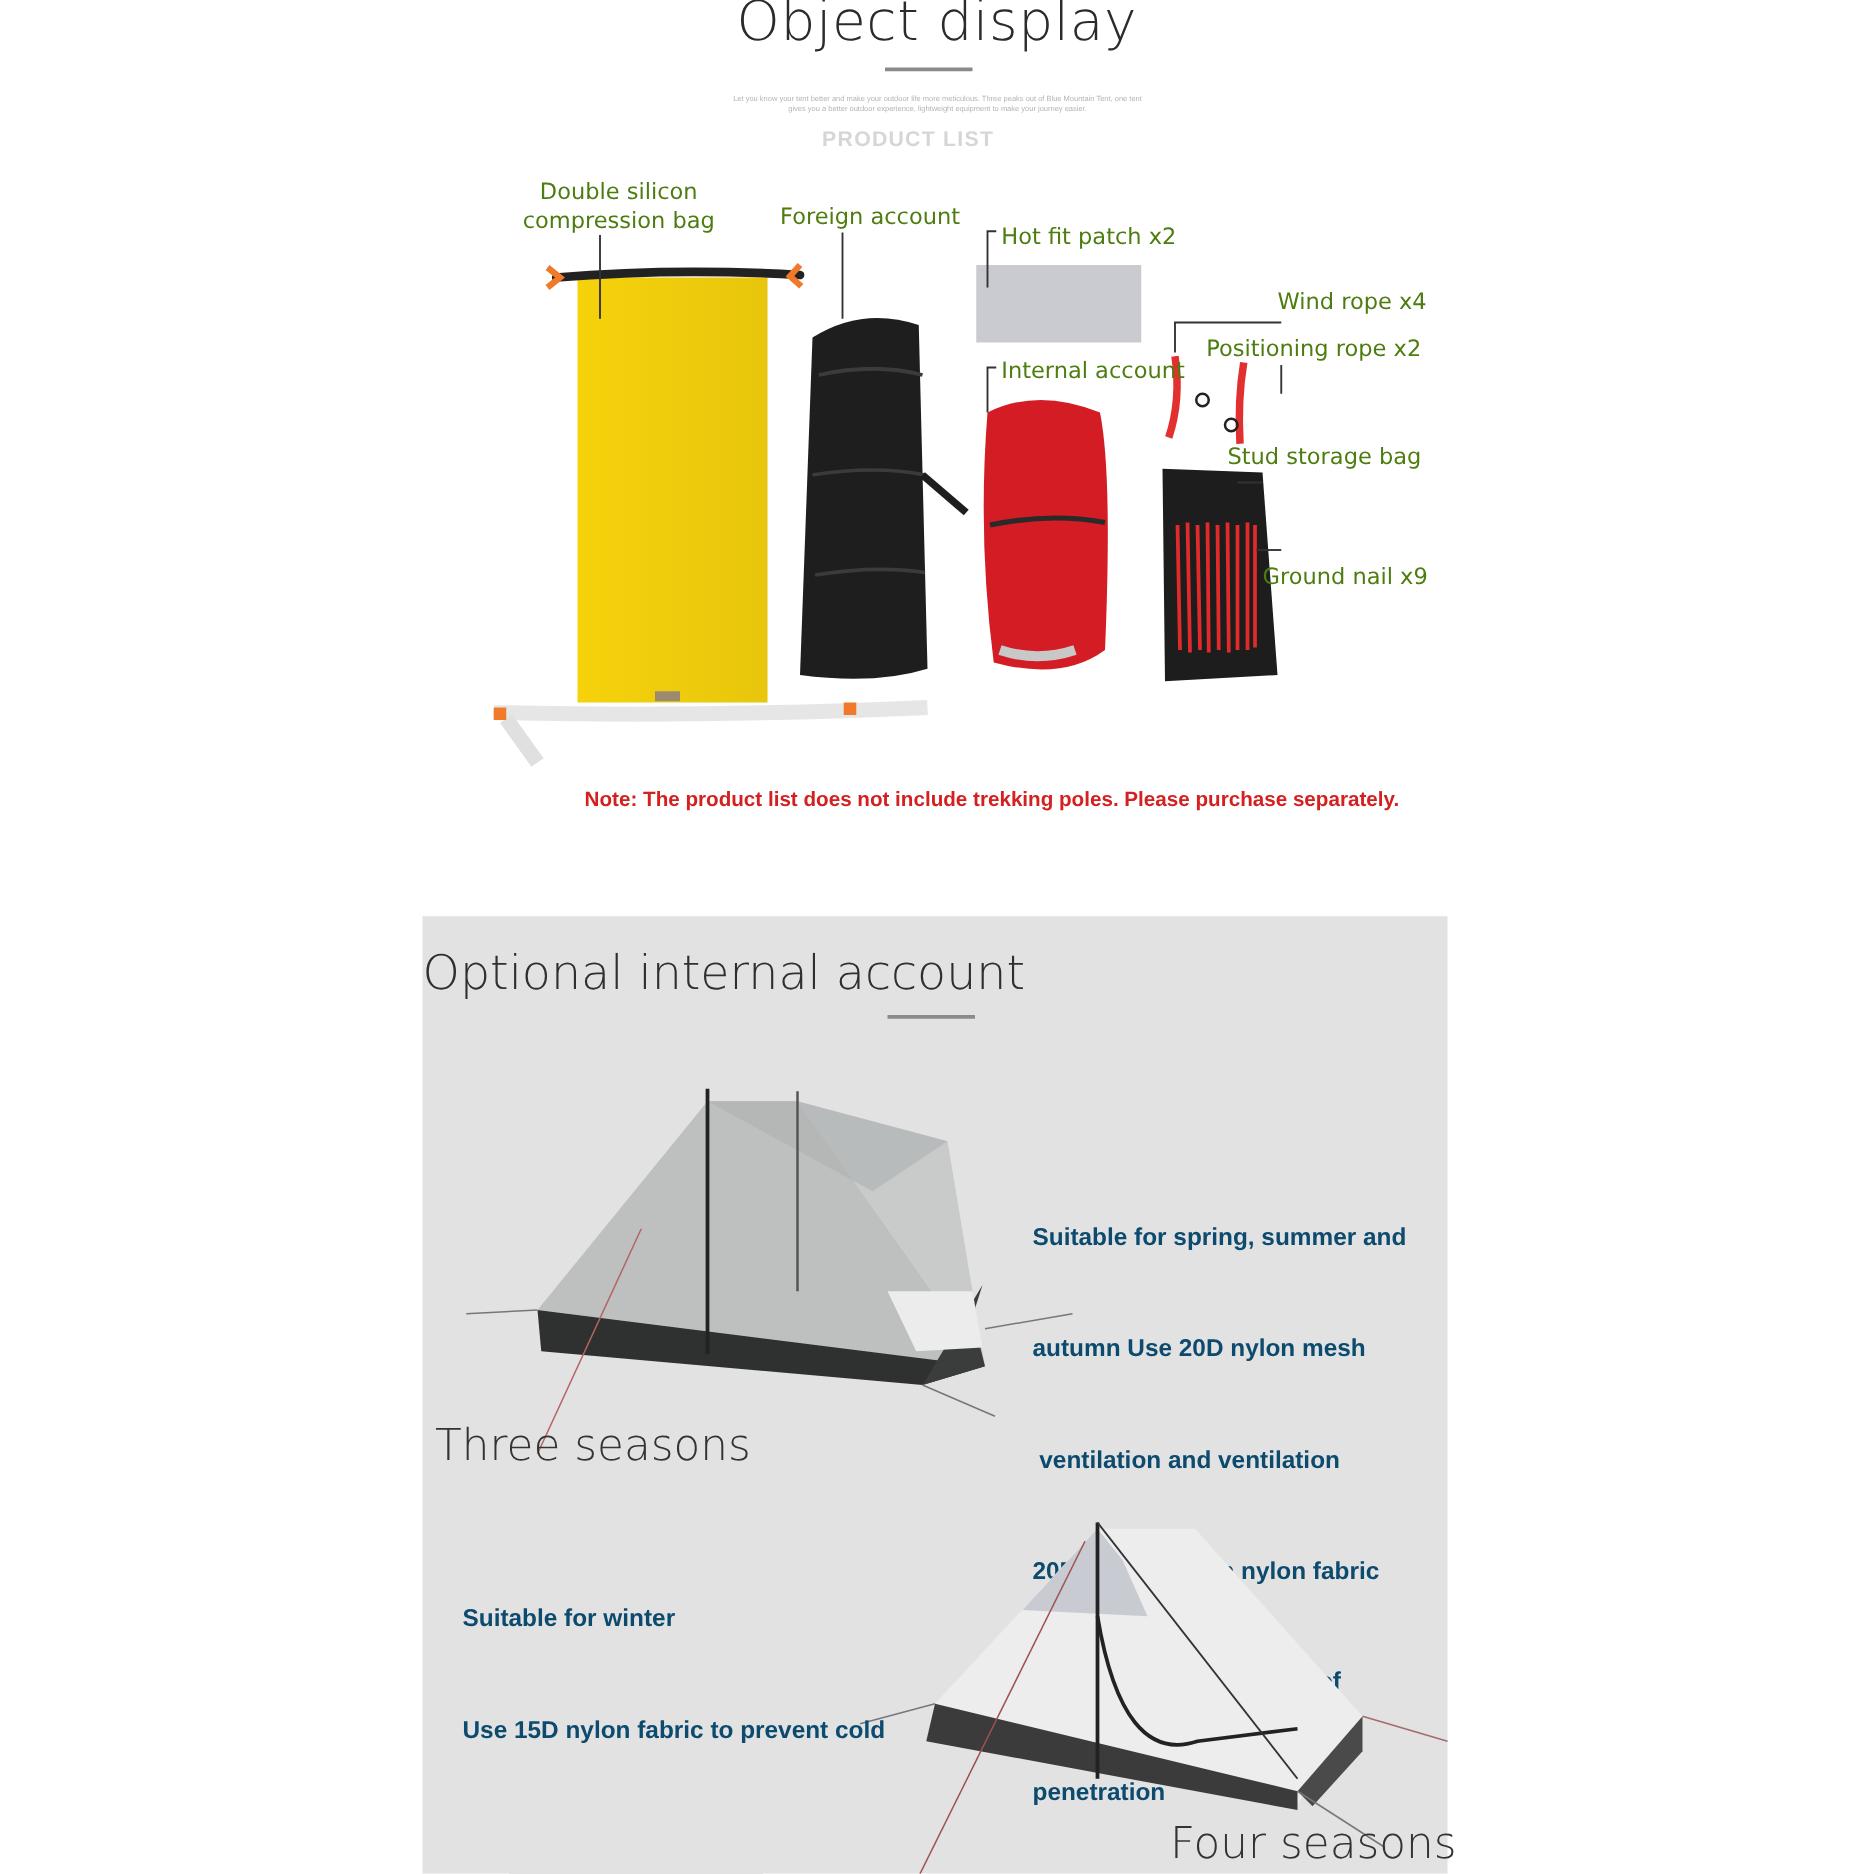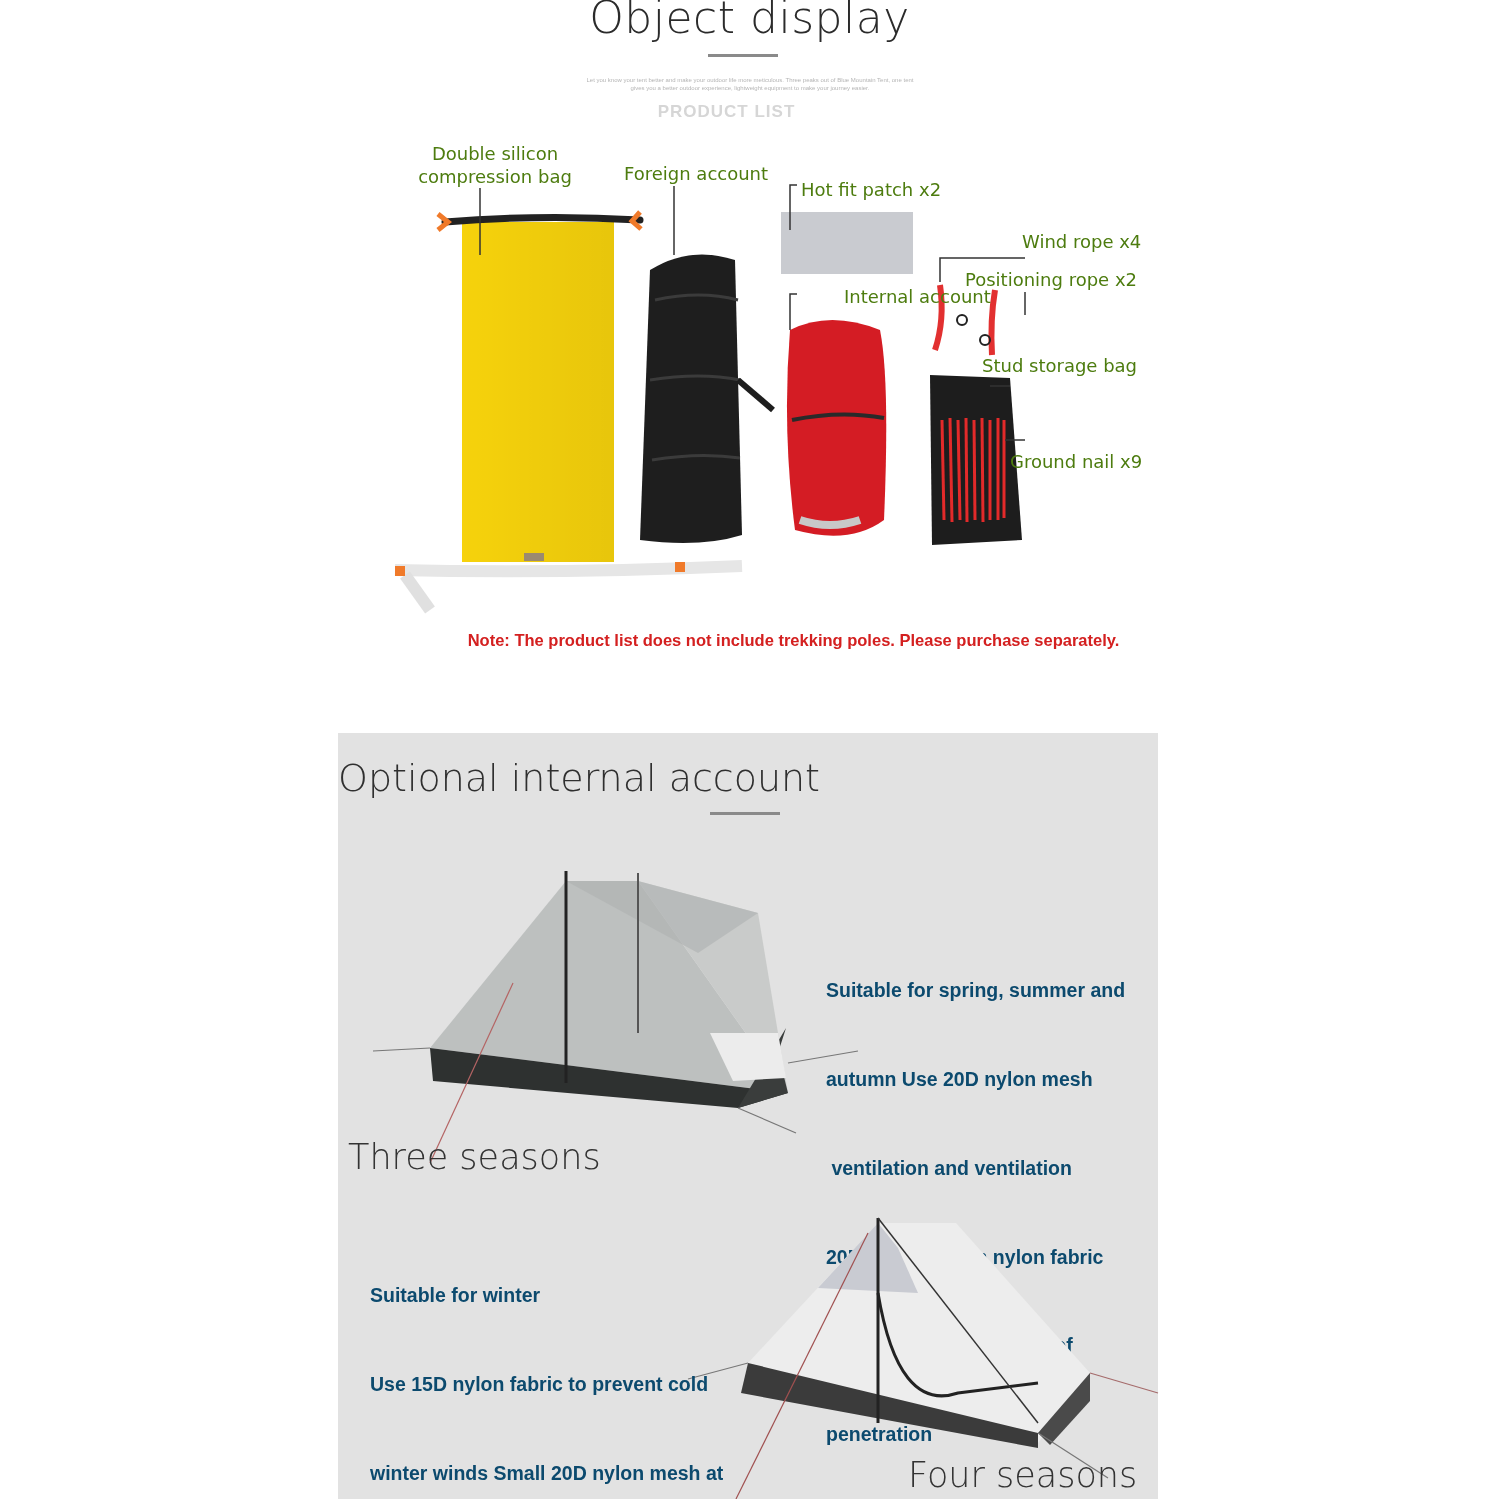--- a/index.html
+++ b/index.html
@@ -97,21 +97,21 @@
 </svg>
 
 <div class="abs label" style="left:410px; top:142px; text-align:center; width:170px;">
   <div>Double silicon</div>
   <div>compression bag</div>
 </div>
 <div class="abs label" style="left:624px; top:162px;">Foreign account</div>
 <div class="abs label" style="left:801px; top:178px;">Hot fit patch x2</div>
 <div class="abs label" style="left:1022px; top:230px;">Wind rope x4</div>
 <div class="abs label" style="left:965px; top:268px;">Positioning rope x2</div>
-<div class="abs label" style="left:801px; top:285px;margin-left:43px;">Internal account</div>
+<div class="abs label" style="left:801px; top:285px;">Internal account</div>
 <div class="abs label" style="left:982px; top:354px;">Stud storage bag</div>
 <div class="abs label" style="left:1010px; top:450px;">Ground nail x9</div>
 
 <div class="abs note">Note: The product list does not include trekking poles. Please purchase separately.</div>
 
 <div class="abs panel"></div>
 <div class="abs panel-title">Optional internal account</div>
 <div class="abs underline" style="left:710px; top:812px; width:70px;"></div>
 
 <svg style="left:338px; top:733px;" width="820" height="766" viewBox="0 0 820 766">
@@ -149,20 +149,19 @@
   <line x1="540" y1="485" x2="700" y2="690" stroke="#333" stroke-width="1.5"></line>
   <line x1="410" y1="630" x2="350" y2="646" stroke="#777" stroke-width="1.2"></line>
   <line x1="752" y1="640" x2="820" y2="660" stroke="#a56b6b" stroke-width="1.2"></line>
   <line x1="530" y1="500" x2="398" y2="766" stroke="#a05050" stroke-width="1.2"></line>
   <line x1="700" y1="700" x2="770" y2="745" stroke="#777" stroke-width="1.2"></line>
 </svg>
 
 <div class="abs desc" style="left:370px; top:1222px;">
   <div>Suitable for winter</div>
   <div>Use 15D nylon fabric to prevent cold</div>
-  <div>winter winds Small 20D nylon mesh at</div>
   
   
   
   
   
 </div>
-<div class="abs season" style="left:908px; top:1455px;">Four seasons</div>
+<div class="abs season" style="left:936px; top:1455px;">Four seasons</div>
 
 </body></html>

